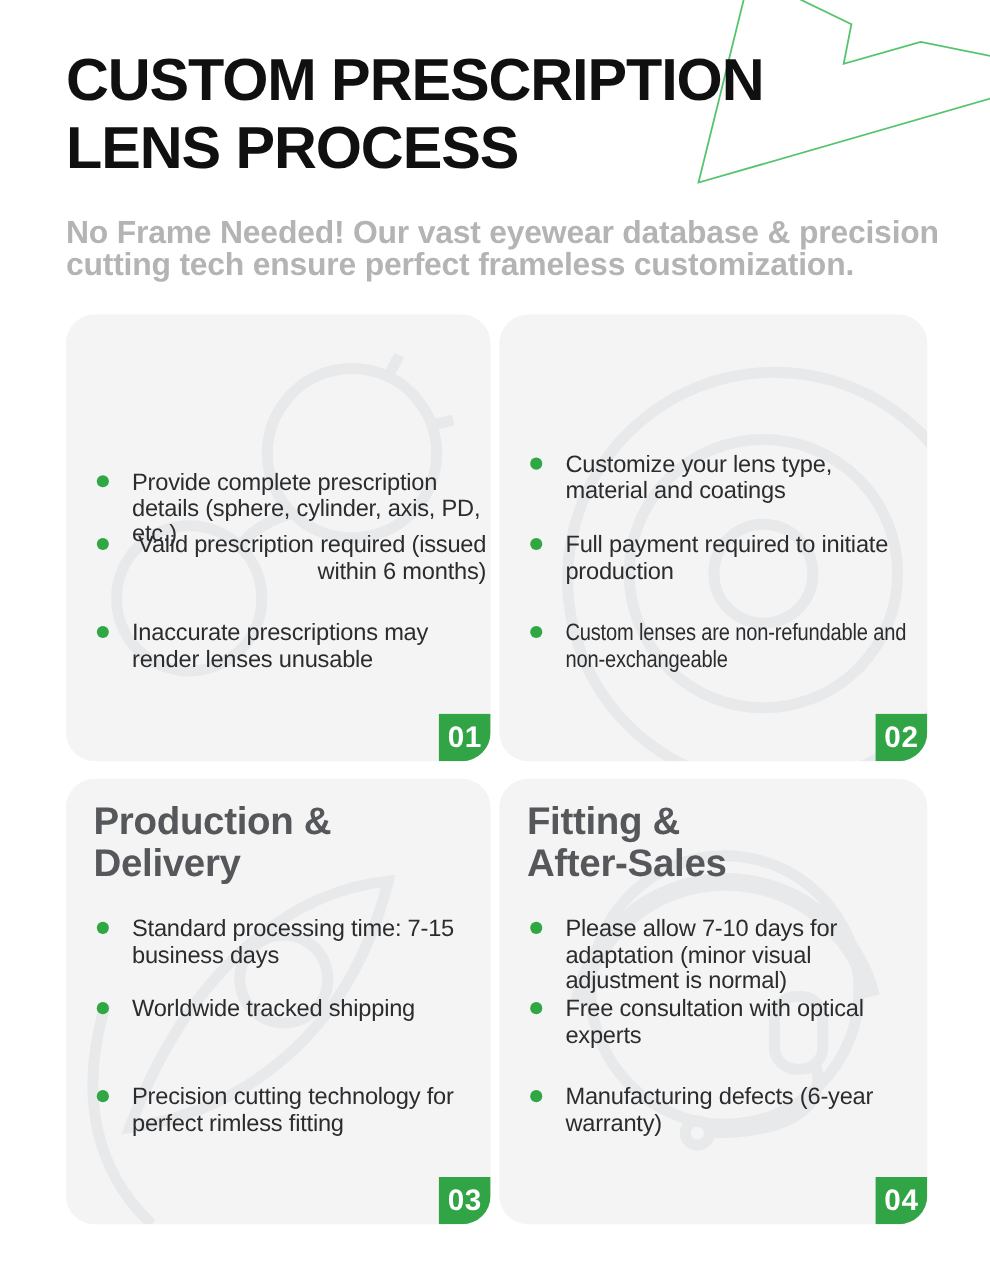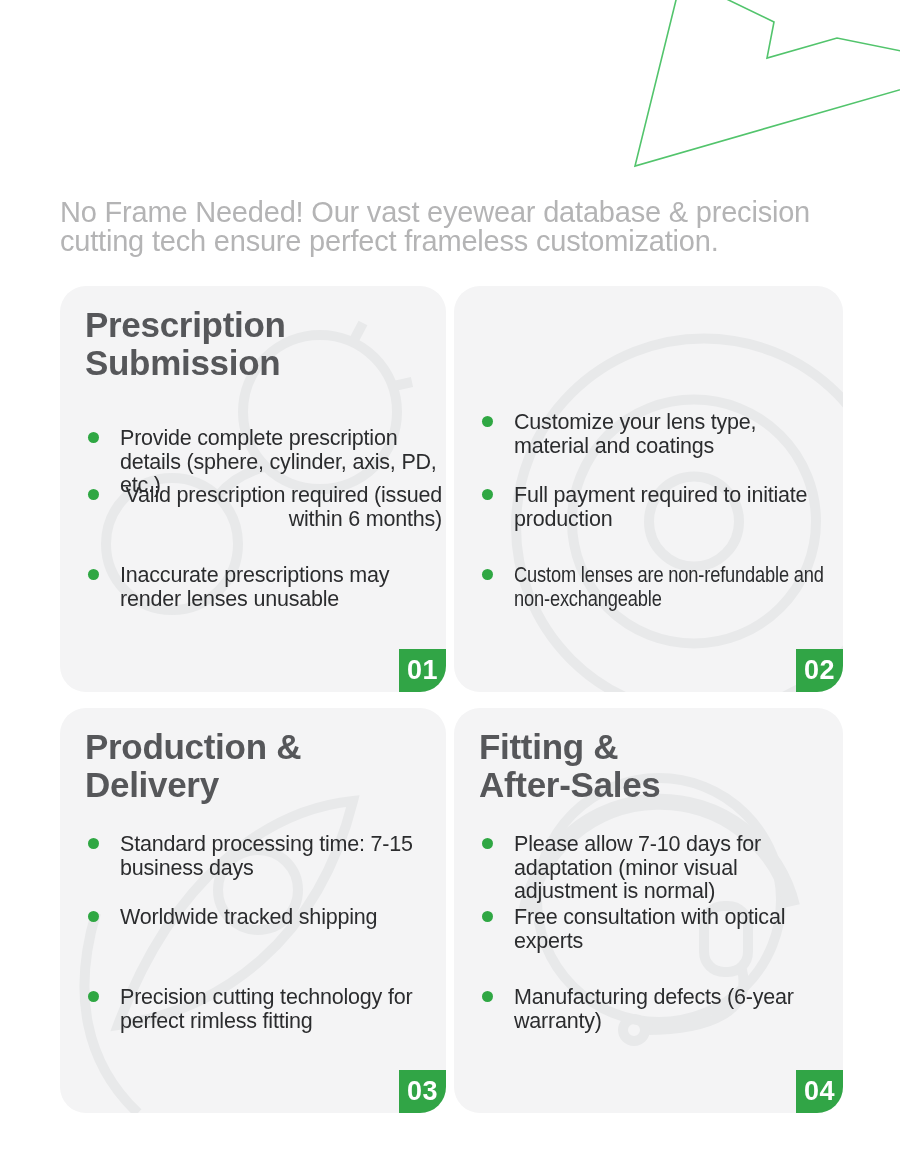--- a/index.html
+++ b/index.html
@@ -16,21 +16,21 @@
   .top-shape{position:absolute;top:0;right:0;width:300px;height:180px;pointer-events:none;}
 
   
   .main-title{
     position:absolute;left:60px;top:42px;margin:0;
     font-size:54px;line-height:62px;font-weight:bold;
     letter-spacing:-1px;color:#101010;white-space:pre-line;
   }
   .subtitle{
     position:absolute;left:60px;top:198px;margin:0;
-    font-size:29px;line-height:29px;font-weight:normal;
+    font-size:29px;line-height:29px;font-weight:bold;
     letter-spacing:-0.2px;color:#b4b4b5;white-space:pre-line;
   }
 
   
   .cards{
     position:absolute;left:60px;top:286px;
     display:grid;
     grid-template-columns:386px 389px;
     grid-template-rows:406px 405px;
     column-gap:8px;row-gap:16px;
@@ -76,35 +76,35 @@
 </head>
 <body>
 
 <div class="page">
 
   <svg class="top-shape" viewBox="0 0 300 180" fill="none" xmlns="http://www.w3.org/2000/svg">
     <path d="M 78,-8 L 35,166 L 306,88" stroke="#52c46c" stroke-width="1.6" fill="none"></path>
     <path d="M 112,-8 L 174,22 L 167,58 L 237,38 L 306,52" stroke="#52c46c" stroke-width="1.6" fill="none"></path>
   </svg>
 
+  <h1 class="main-title">CUSTOM PRESCRIPTION
+LENS PROCESS</h1>
   <p class="subtitle">No Frame Needed! Our vast eyewear database &amp; precision
 cutting tech ensure perfect frameless customization.</p>
 
   <div class="cards">
 
     <section class="card">
       <svg class="watermark" viewBox="0 0 386 406" fill="none" xmlns="http://www.w3.org/2000/svg">
         <circle cx="260" cy="126" r="77" stroke="#e8e9ea" stroke-width="10"></circle>
         <circle cx="112" cy="258" r="66" stroke="#e8e9ea" stroke-width="10"></circle>
         <path d="M 208,180 Q 176,188 158,210" stroke="#e8e9ea" stroke-width="10"></path>
         <path d="M 294,54 L 303,37" stroke="#e8e9ea" stroke-width="10"></path>
         <path d="M 334,100 L 352,96" stroke="#e8e9ea" stroke-width="10"></path>
       </svg>
-      <h2 class="card-title">Prescription
-Submission</h2>
       <div>
           <div class="bullet" style="top: 125px; margin-top: 16px;">
             <span class="dot"></span>
             <div class="bullet-text">Provide complete prescription details (sphere, cylinder, axis, PD, etc.)</div>
           </div>
           <div class="bullet" style="top: 198px; text-align: right;">
             <span class="dot"></span>
             <div class="bullet-text">Valid prescription required (issued within 6 months)</div>
           </div>
           <div class="bullet" style="top: 278px;">

